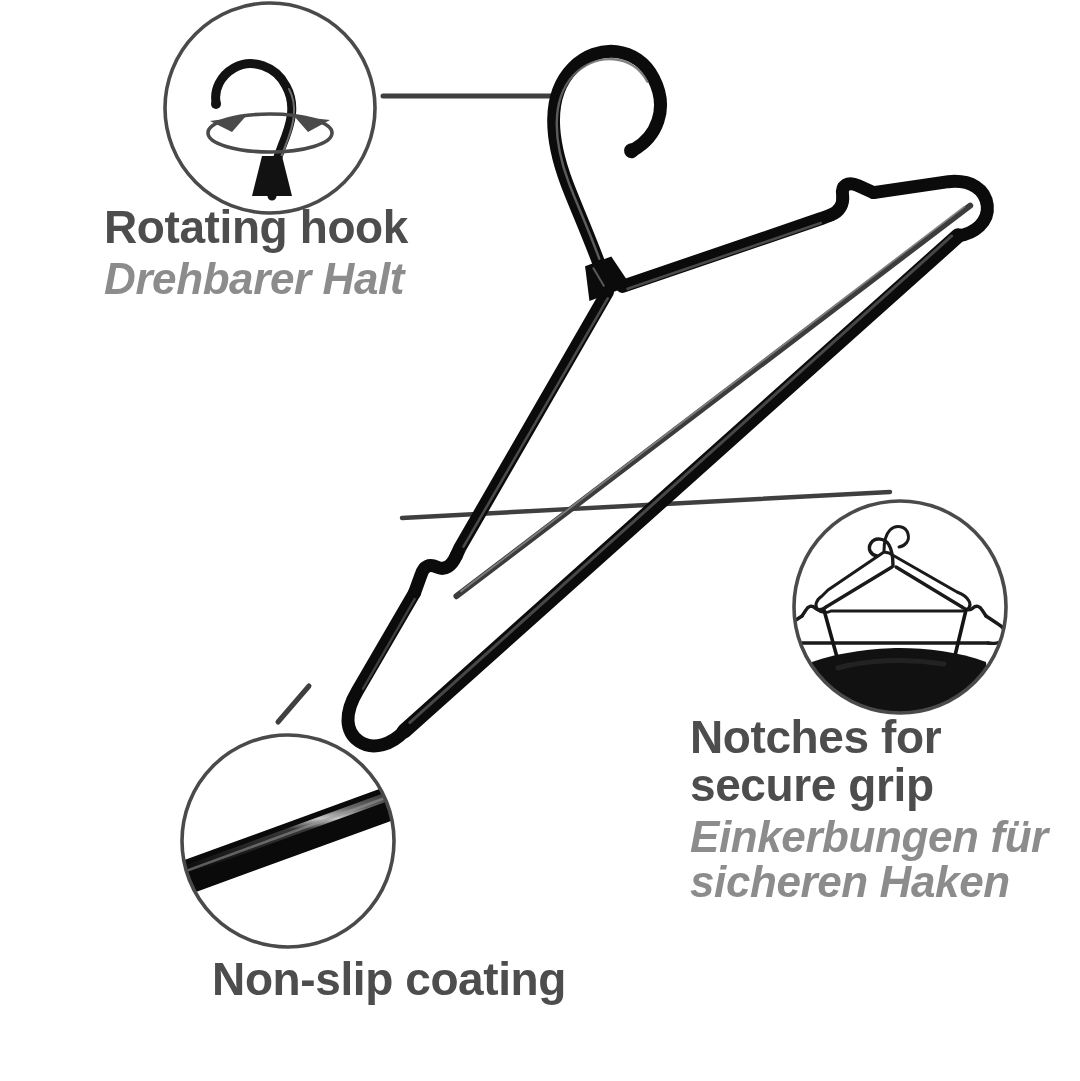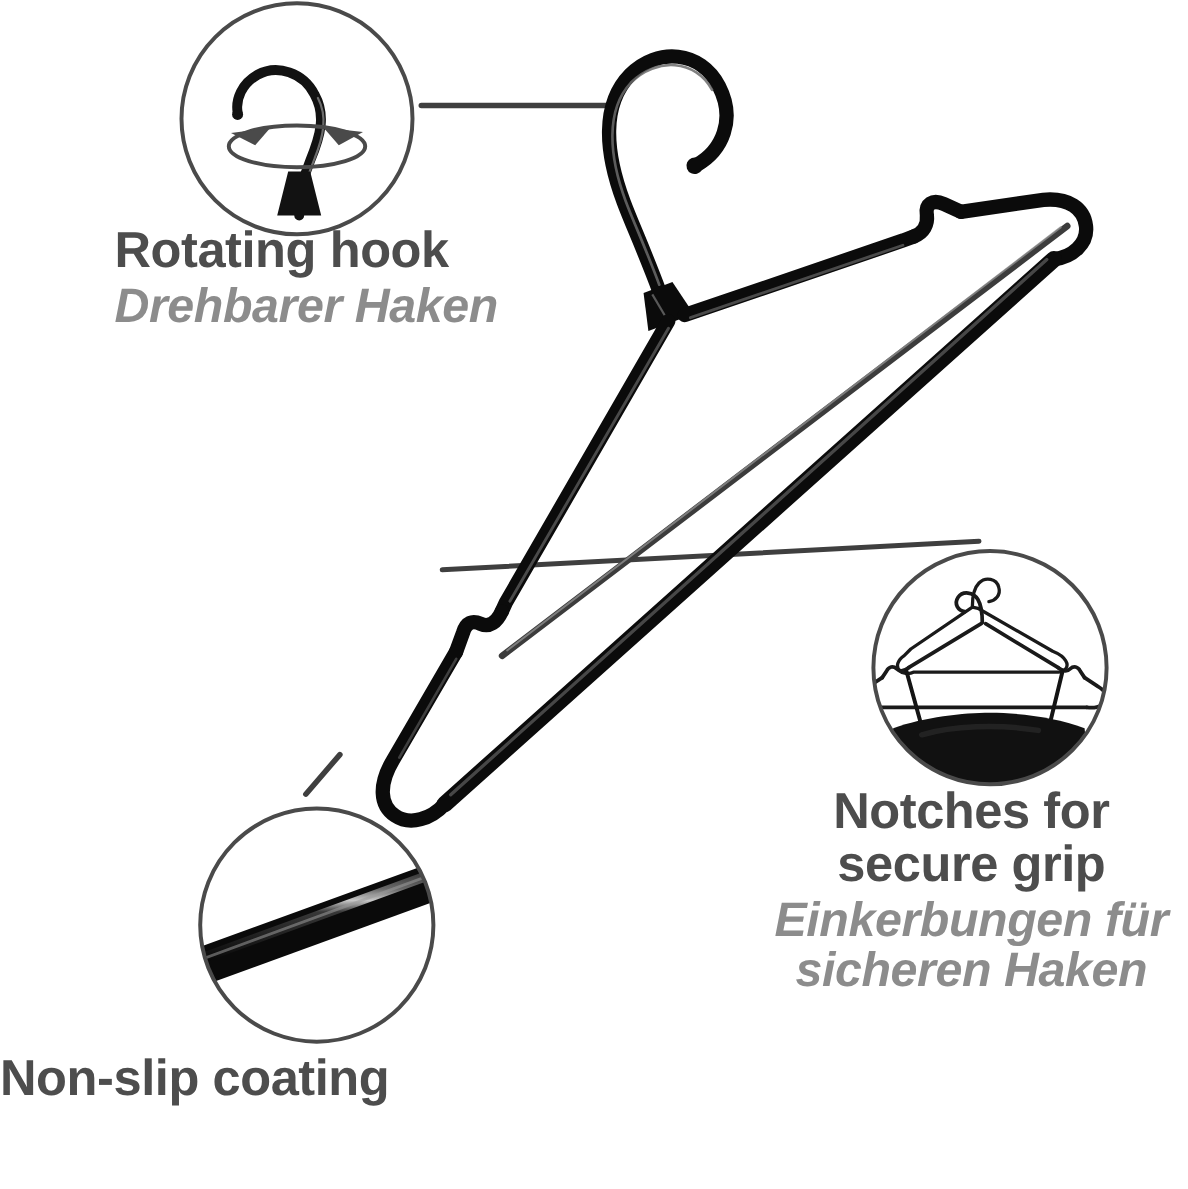--- a/index.html
+++ b/index.html
@@ -49,27 +49,27 @@
   #label-rotating-hook {
     left: 104px;
     top: 204px;
     width: 420px;
     text-align: left;
   }
   #label-notches {
     left: 690px;
     top: 714px;
     width: 386px;
-    text-align: center;
+    text-align: left;
   }
   #label-nonslip {
     left: 0px;
     top: 956px;
     width: 566px;
-    text-align: left;
+    text-align: right;
   }
 </style>
 </head>
 <body>
 
 <div id="stage">
 
   <svg id="artwork" viewBox="0 0 1080 1081" xmlns="http://www.w3.org/2000/svg">
 
     <defs>
@@ -229,21 +229,21 @@
         <path d="M170 876 L 408 789" fill="none" stroke="url(#barGloss)" stroke-width="9" stroke-linecap="butt" opacity="0.95"></path>
         <path d="M178 874 L 404 791" fill="none" stroke="#9b9b9b" stroke-width="2.6" stroke-linecap="round" opacity="0.55"></path>
       </g>
       <circle cx="288" cy="841" r="106" fill="none" stroke="#4a4a4a" stroke-width="3.6"></circle>
     </g>
 
   </svg>
 
   <div class="label-block" id="label-rotating-hook">
     <p class="label-en">Rotating hook</p>
-    <p class="label-de">Drehbarer Haken</p>
+    <p class="label-de">Drehbarer Halt</p>
   </div>
 
   <div class="label-block" id="label-notches">
     <p class="label-en">Notches for
 secure grip</p>
     <p class="label-de">Einkerbungen für
 sicheren Haken</p>
   </div>
 
   <div class="label-block" id="label-nonslip">

